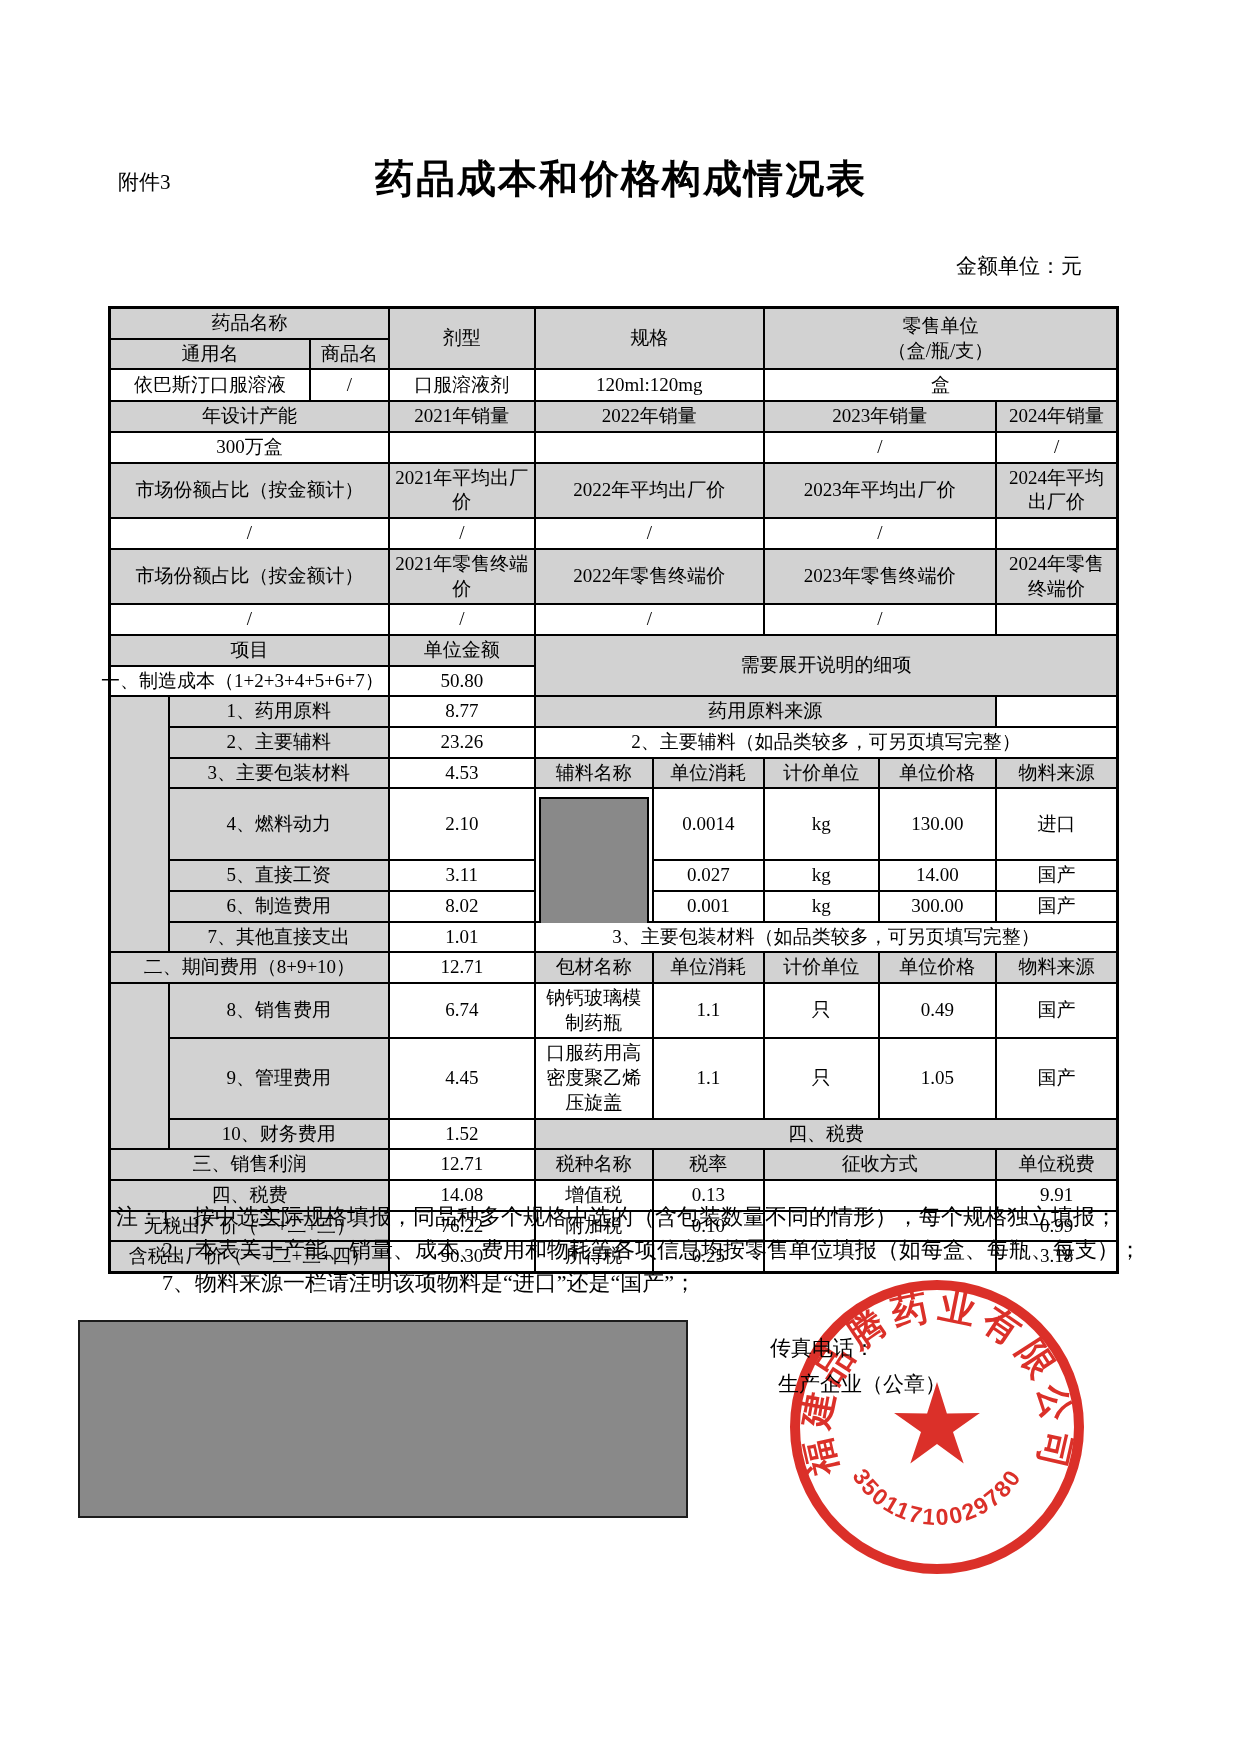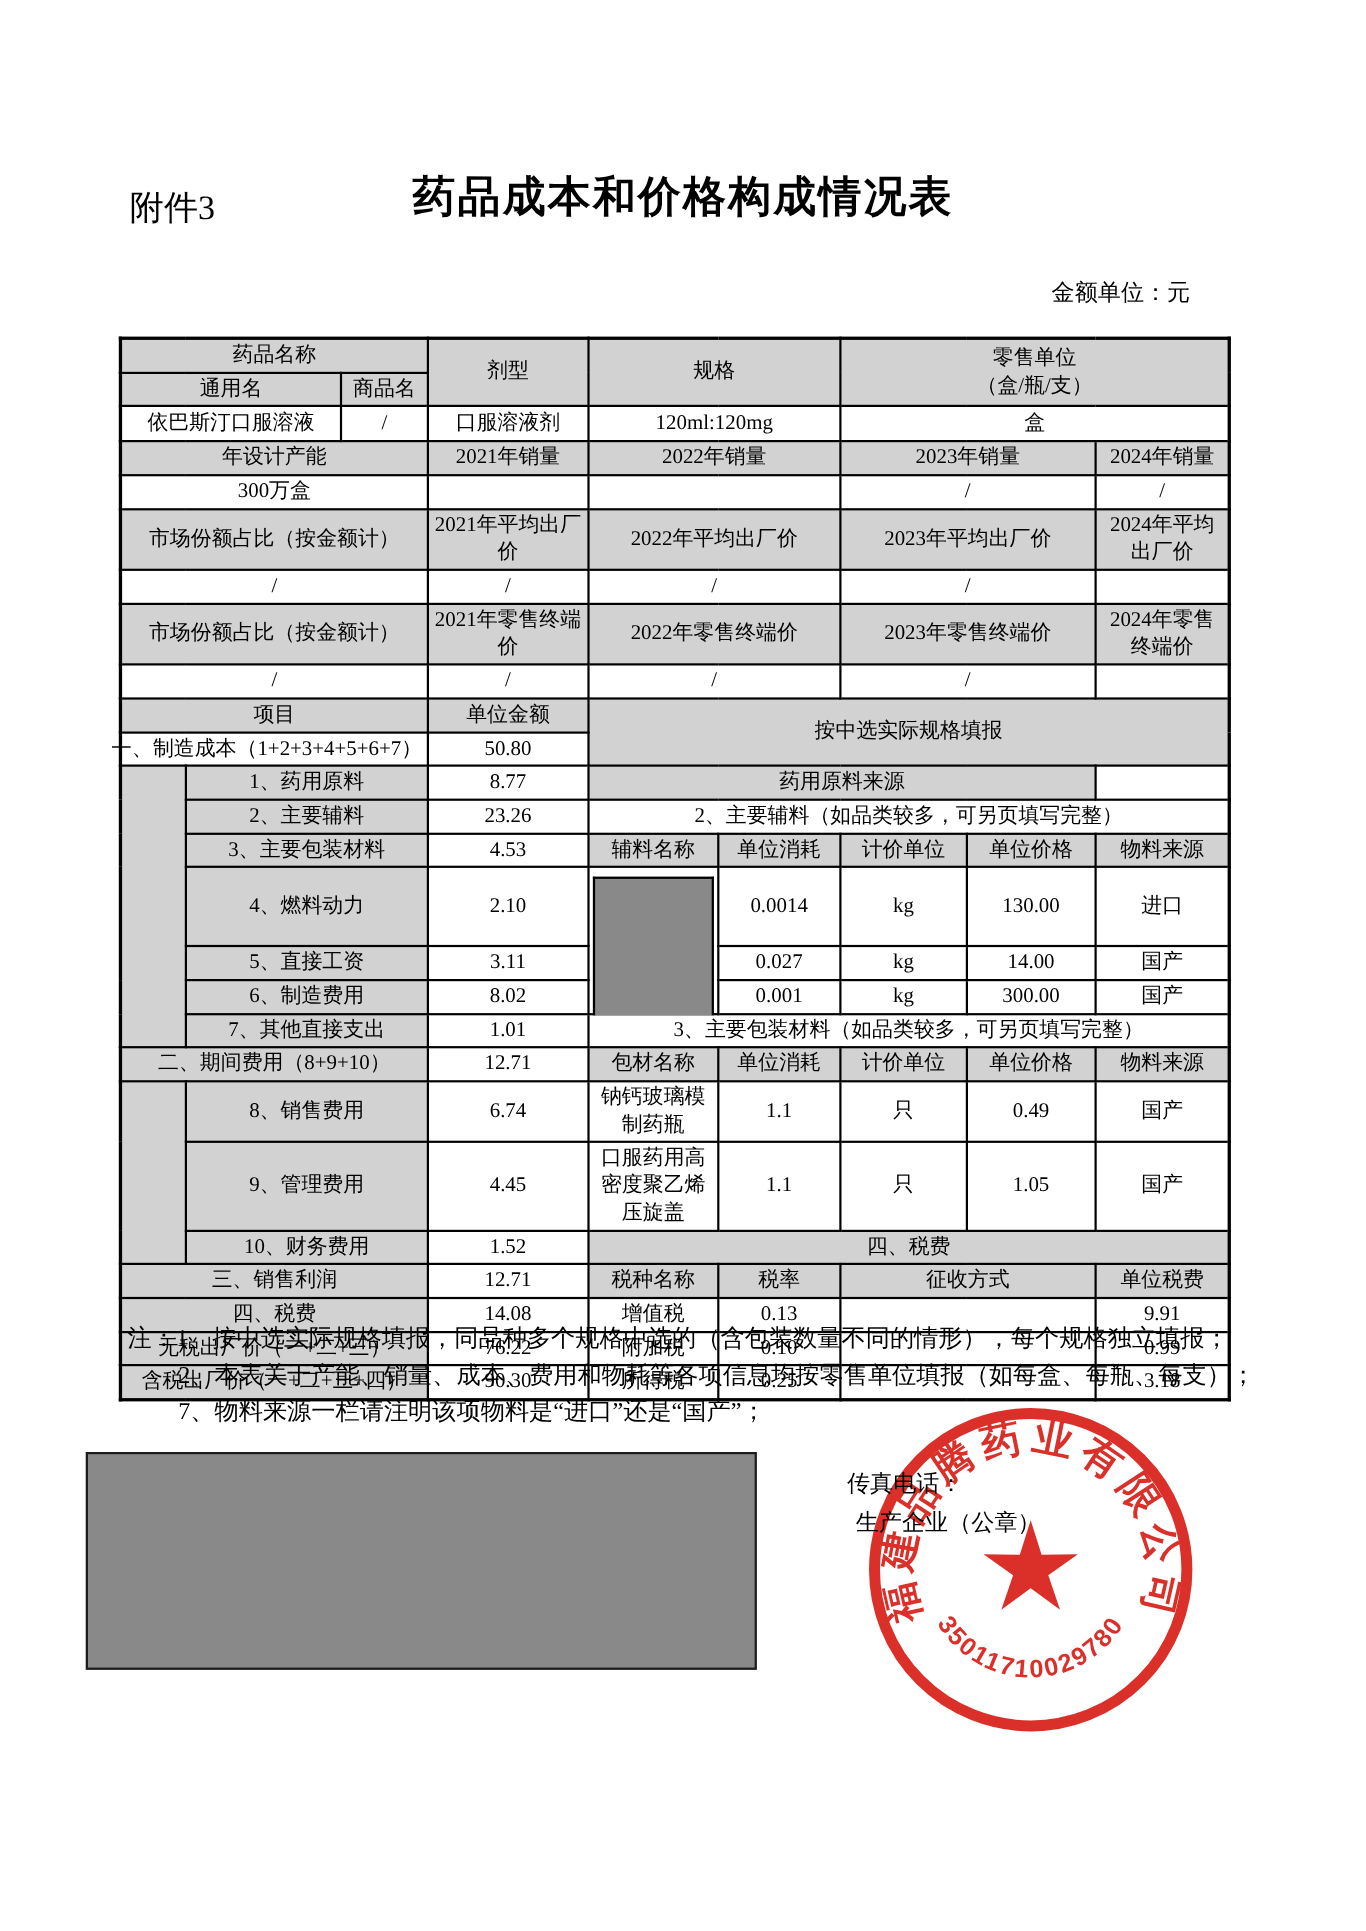--- a/index.html
+++ b/index.html
@@ -1,20 +1,20 @@
 <!DOCTYPE html>
 <html><head>
 <meta charset="utf-8">
 <style>
   html,body{margin:0;padding:0;}
   body{
     width:1242px;height:1755px;position:relative;background:#ffffff;
     font-family:"Liberation Serif","DejaVu Serif",serif;color:#000;
   }
-  .attachment{position:absolute;left:118px;top:168px;font-size:31px;}
+  .attachment{position:absolute;left:118px;top:168px;font-size:21px;}
   .doc-title{position:absolute;left:0;top:152px;width:1242px;text-align:center;
     font-size:39px;font-weight:bold;letter-spacing:2px;}
   .unit-note{position:absolute;left:956px;top:252px;font-size:21px;}
   table.main{
     position:absolute;left:108px;top:306px;border-collapse:collapse;
     table-layout:fixed;border:3px solid #000;
   }
   table.main td{
     border:2px solid #000;font-size:19px;text-align:center;vertical-align:middle;
     padding:2px 4px;line-height:1.3;overflow:visible;
@@ -115,21 +115,21 @@
   <tr style="height:28px">
     <td colspan="3">/</td>
     <td>/</td>
     <td colspan="2">/</td>
     <td colspan="2">/</td>
     <td></td>
   </tr>
   <tr style="height:30px">
     <td class="g" colspan="3">项目</td>
     <td class="g">单位金额</td>
-    <td class="g" colspan="5" rowspan="2">按中选实际规格填报</td>
+    <td class="g" colspan="5" rowspan="2">需要展开说明的细项</td>
   </tr>
   <tr style="height:28px">
     <td class="lft" colspan="3">一、制造成本（1+2+3+4+5+6+7）</td>
     <td>50.80</td>
   </tr>
   <tr style="height:30px">
     <td class="g" rowspan="7"></td>
     <td class="g" colspan="2">1、药用原料</td>
     <td>8.77</td>
     <td class="g" colspan="4">药用原料来源</td>

